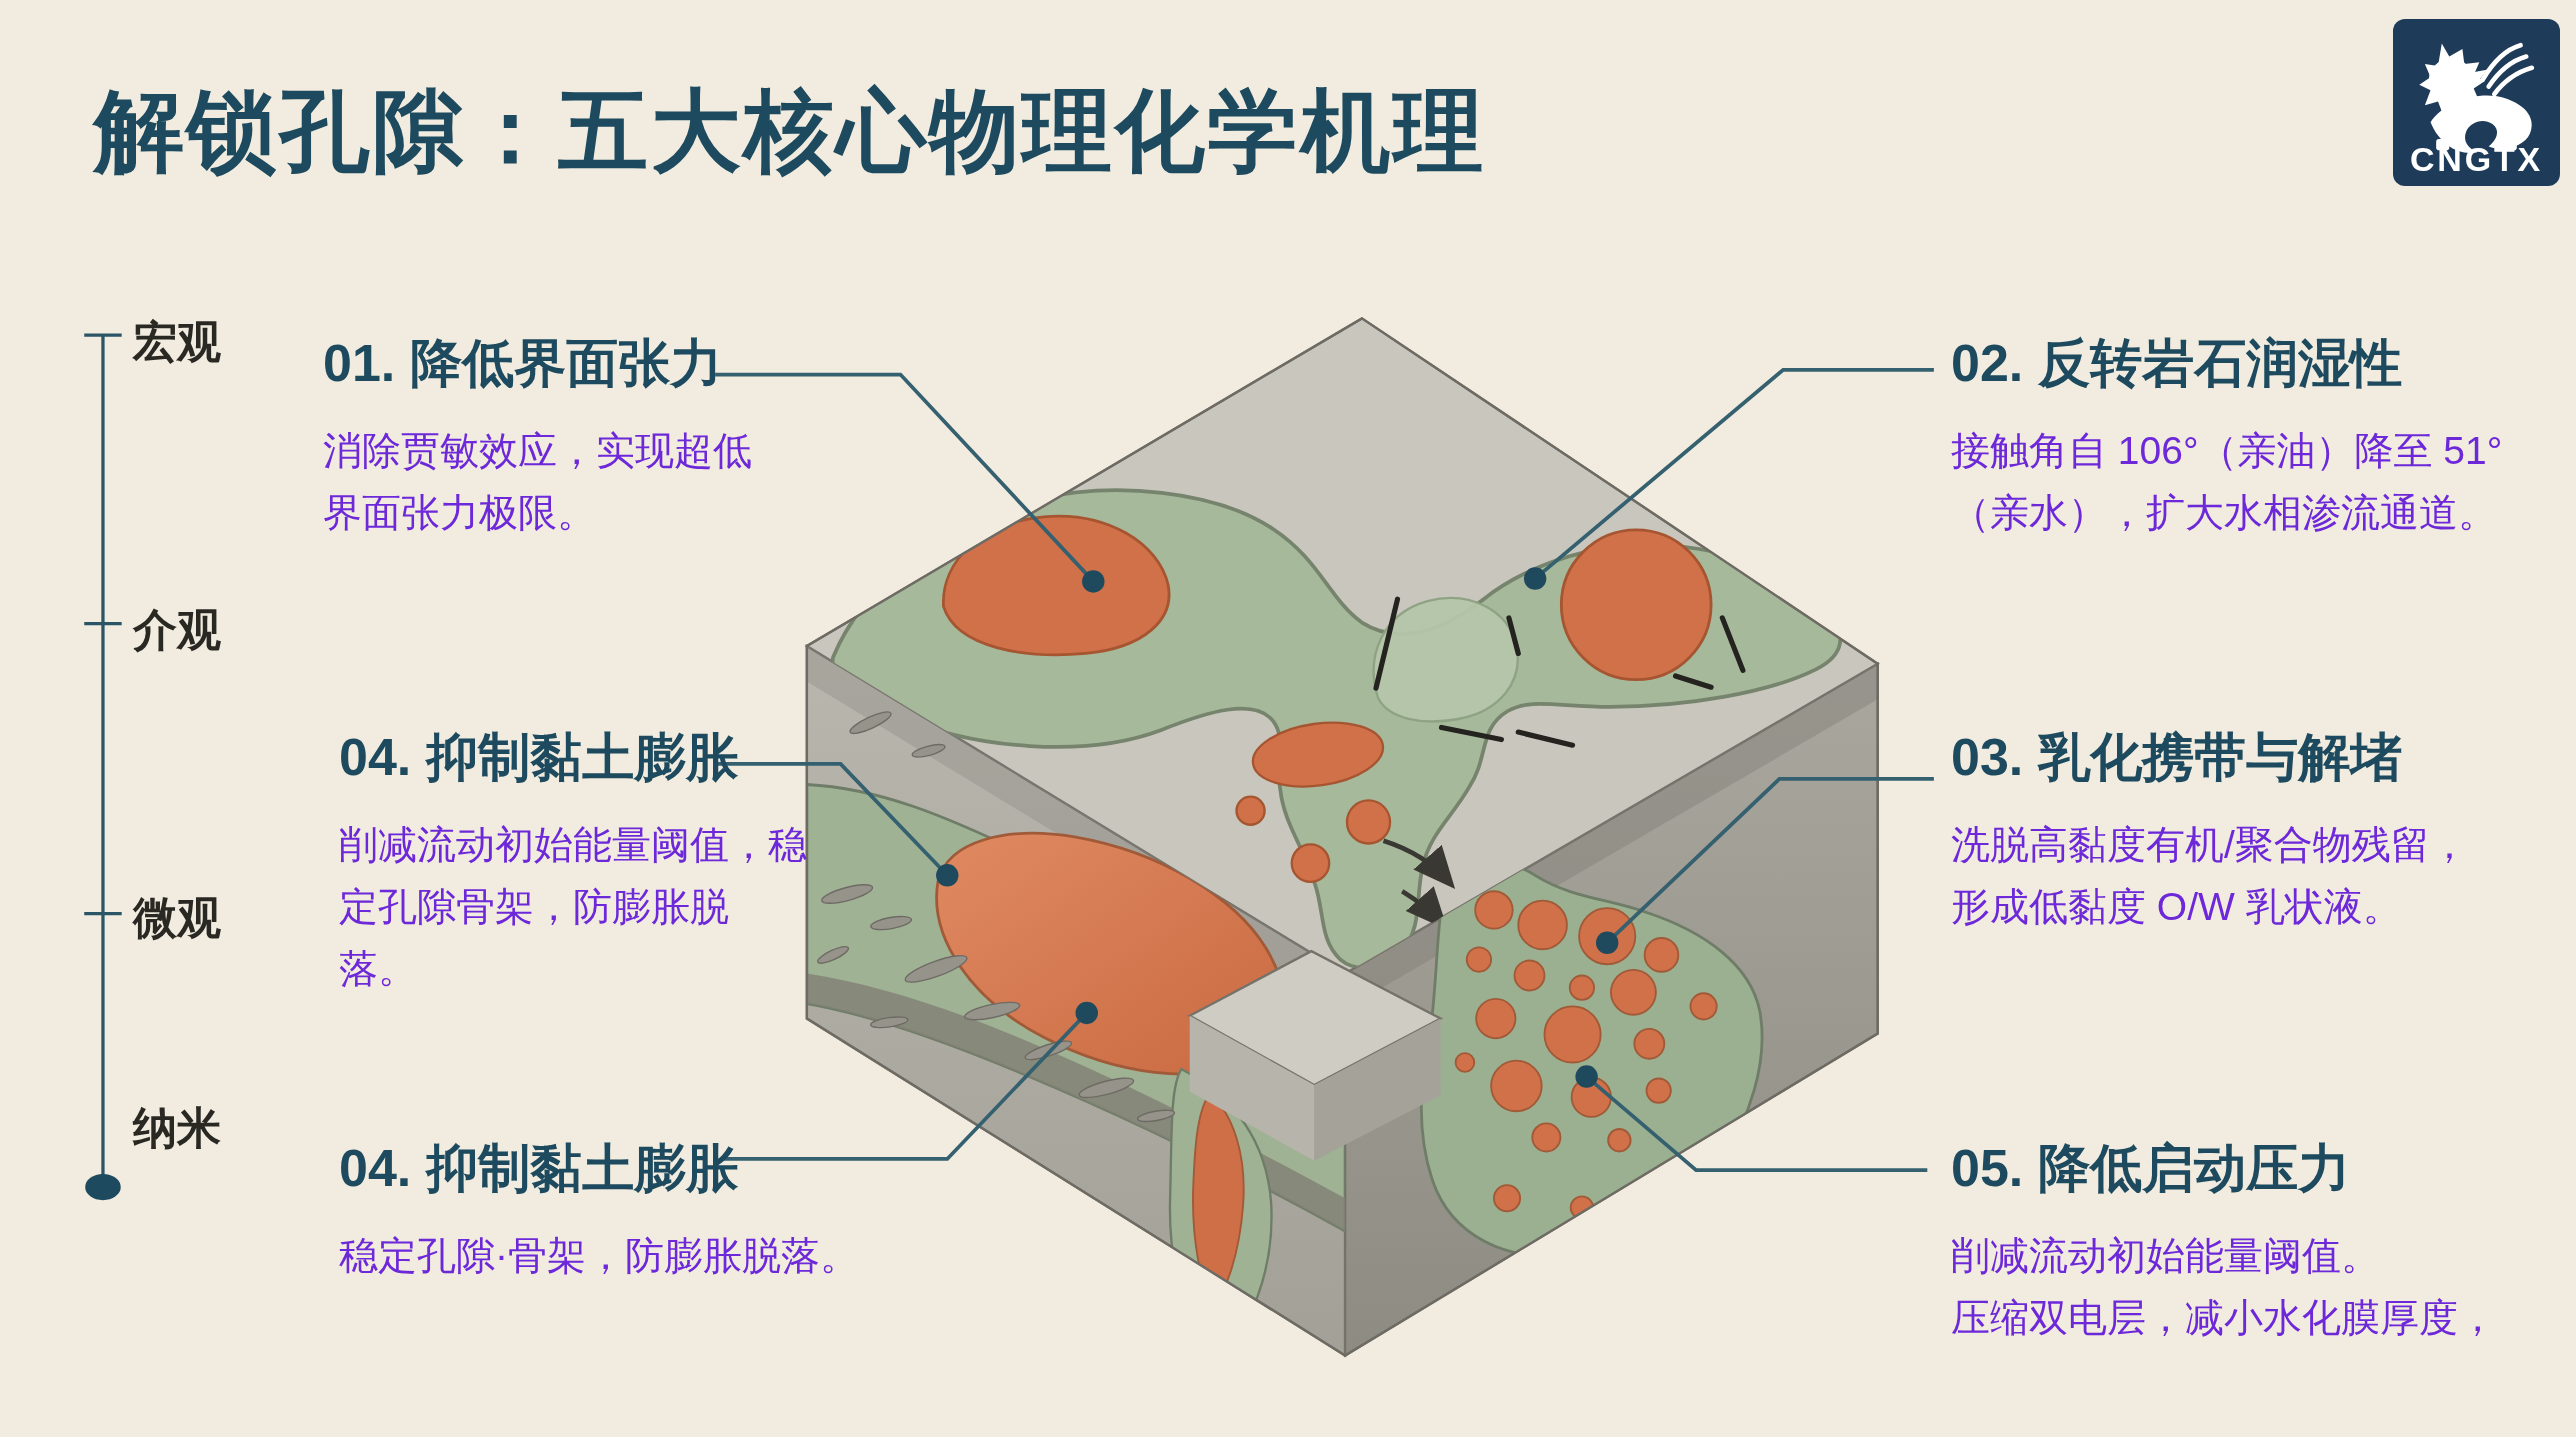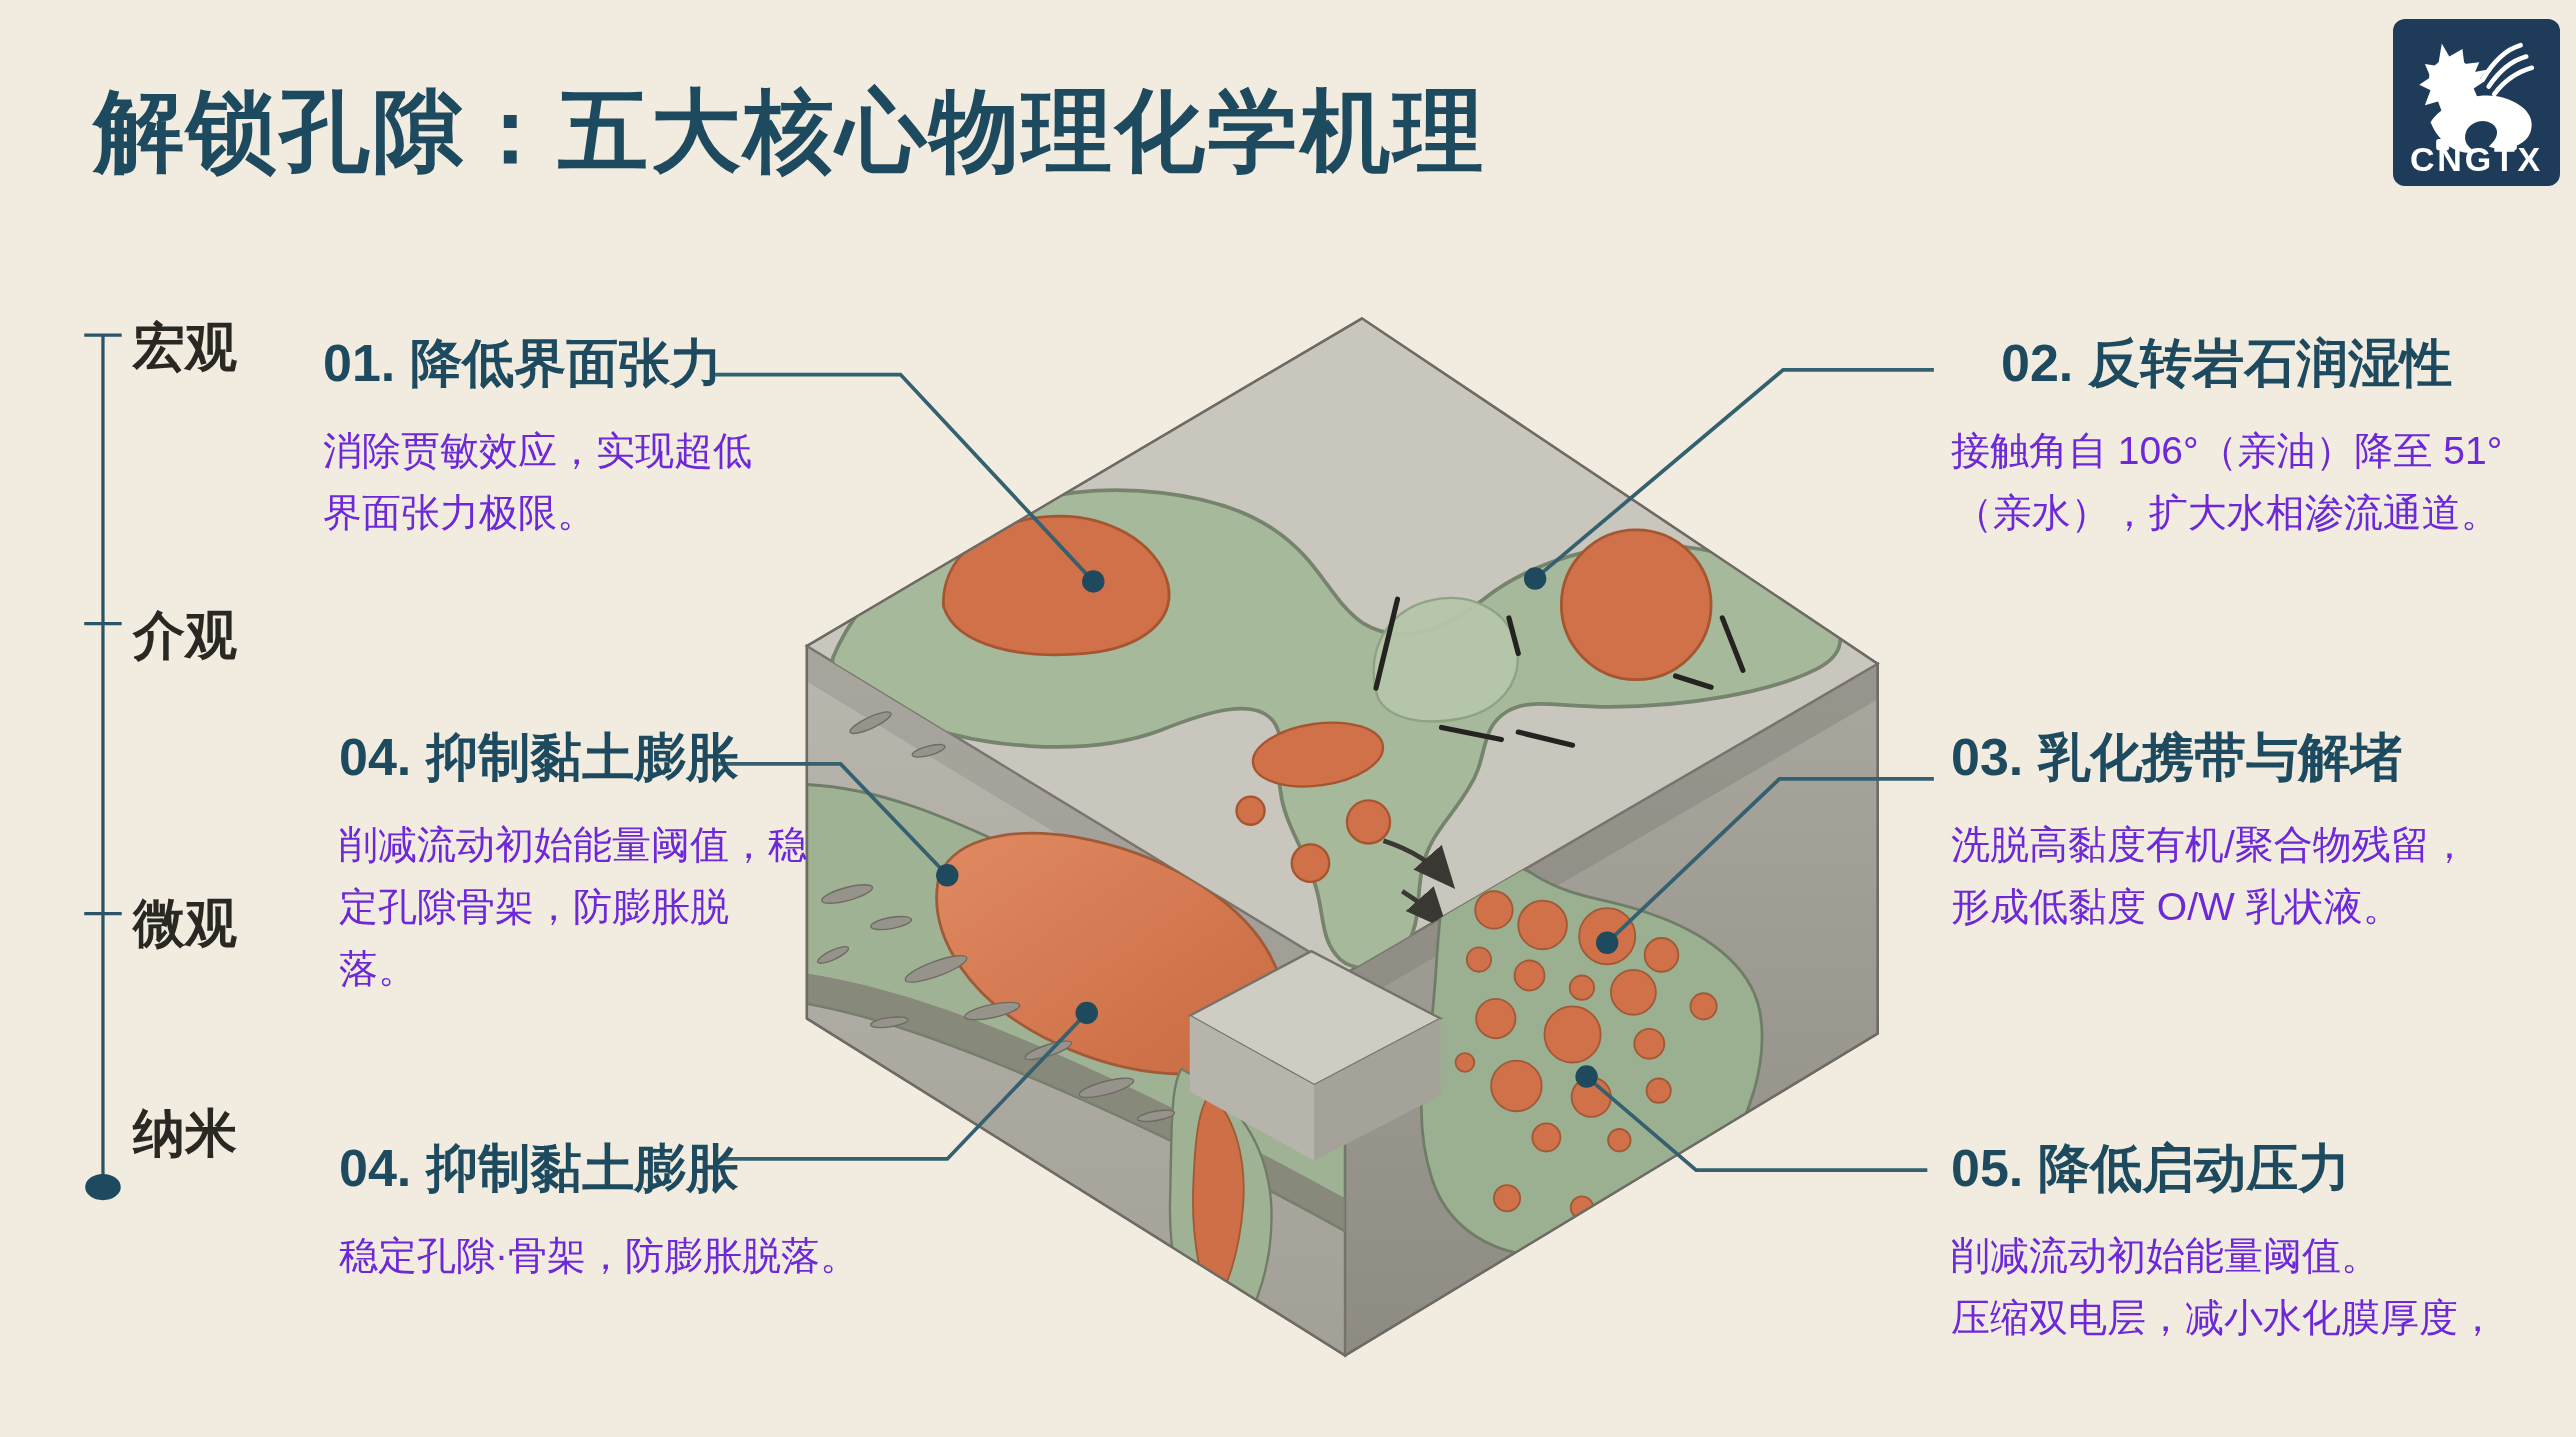--- a/index.html
+++ b/index.html
@@ -8,29 +8,29 @@
   .canvas{position:absolute;inset:0;}
   .page-title{position:absolute;left:94px;top:71px;font-size:90px;font-weight:800;
       color:#1d4a5e;letter-spacing:2.8px;white-space:nowrap;}
   
   .logo{position:absolute;left:2393px;top:19px;width:167px;height:167px;
       background:#1e3b59;border-radius:12px;}
   .logo svg{position:absolute;left:0;top:0;}
   .logo-text{position:absolute;left:0;right:0;bottom:7.5px;text-align:center;color:#ffffff;
       font-weight:800;font-size:34px;letter-spacing:2.8px;}
   
-  .scale-label{position:absolute;left:133px;font-size:52px;font-weight:700;color:#2a2823;white-space:nowrap;}
+  .scale-label{position:absolute;left:133px;font-size:44px;font-weight:700;color:#2a2823;white-space:nowrap;}
   .scale-label.l1{top:313px;} .scale-label.l2{top:601px;}
   .scale-label.l3{top:889px;} .scale-label.l4{top:1099px;}
   
   .callout{position:absolute;white-space:nowrap;}
   .co-head{font-size:52px;font-weight:800;color:#1d4a5e;}
   .co-num{margin-right:15px;}
   .co-body{margin-top:20.6px;font-size:39px;line-height:62px;color:#6d28d9;font-weight:500;}
-  .c01{left:323px;top:329px;}  .c02{left:1951px;top:329px;text-align:center;}
+  .c01{left:323px;top:329px;}  .c02{left:1951px;top:329px;}
   .c04a{left:339px;top:723px;} .c03{left:1951px;top:723px;}
   .c04b{left:339px;top:1134px;}.c05{left:1951px;top:1134px;}
   .art{position:absolute;left:0;top:0;}
 </style>
 </head>
 <body>
 
 <div class="canvas">
 
   <div class="page-title">解锁孔隙：五大核心物理化学机理</div>

